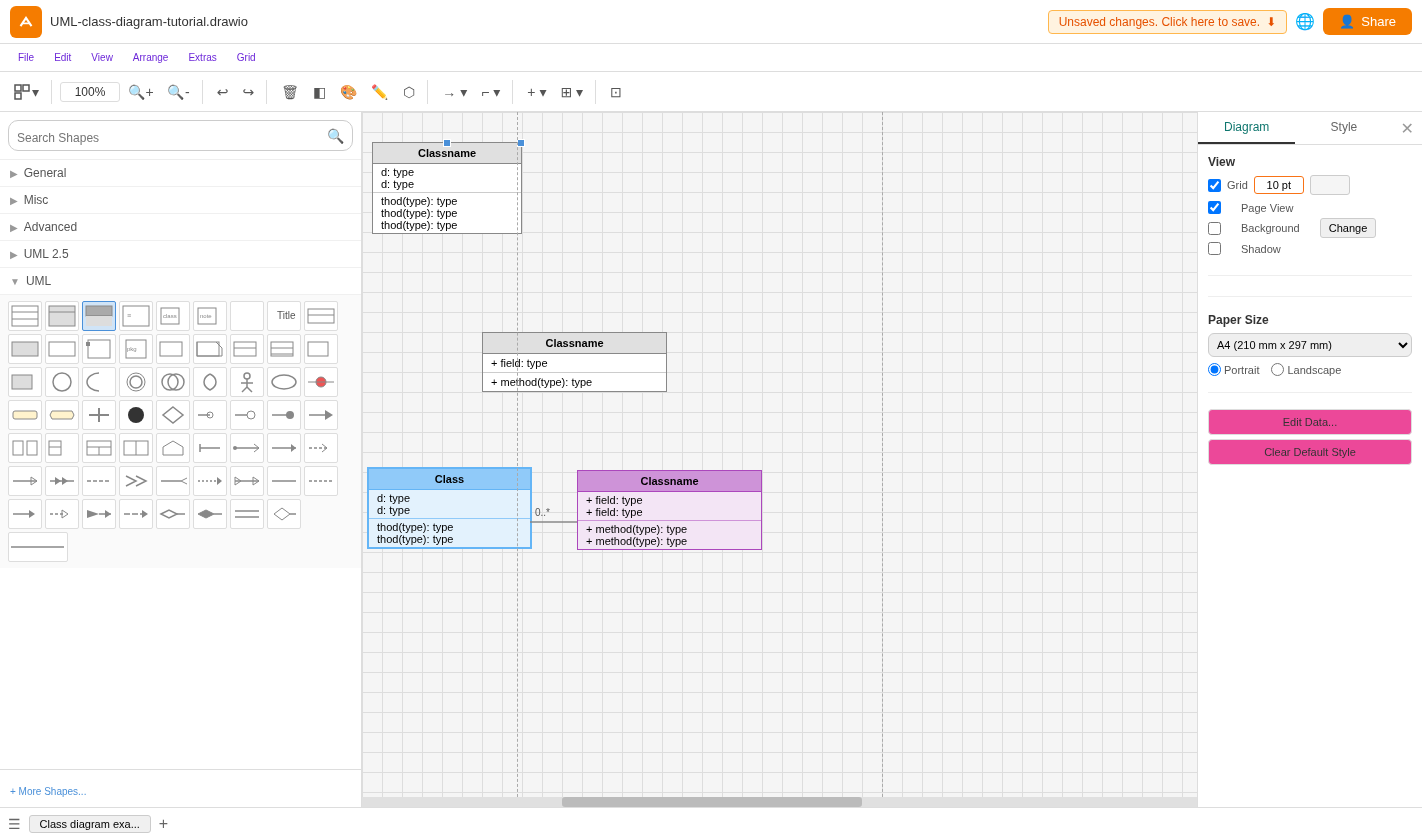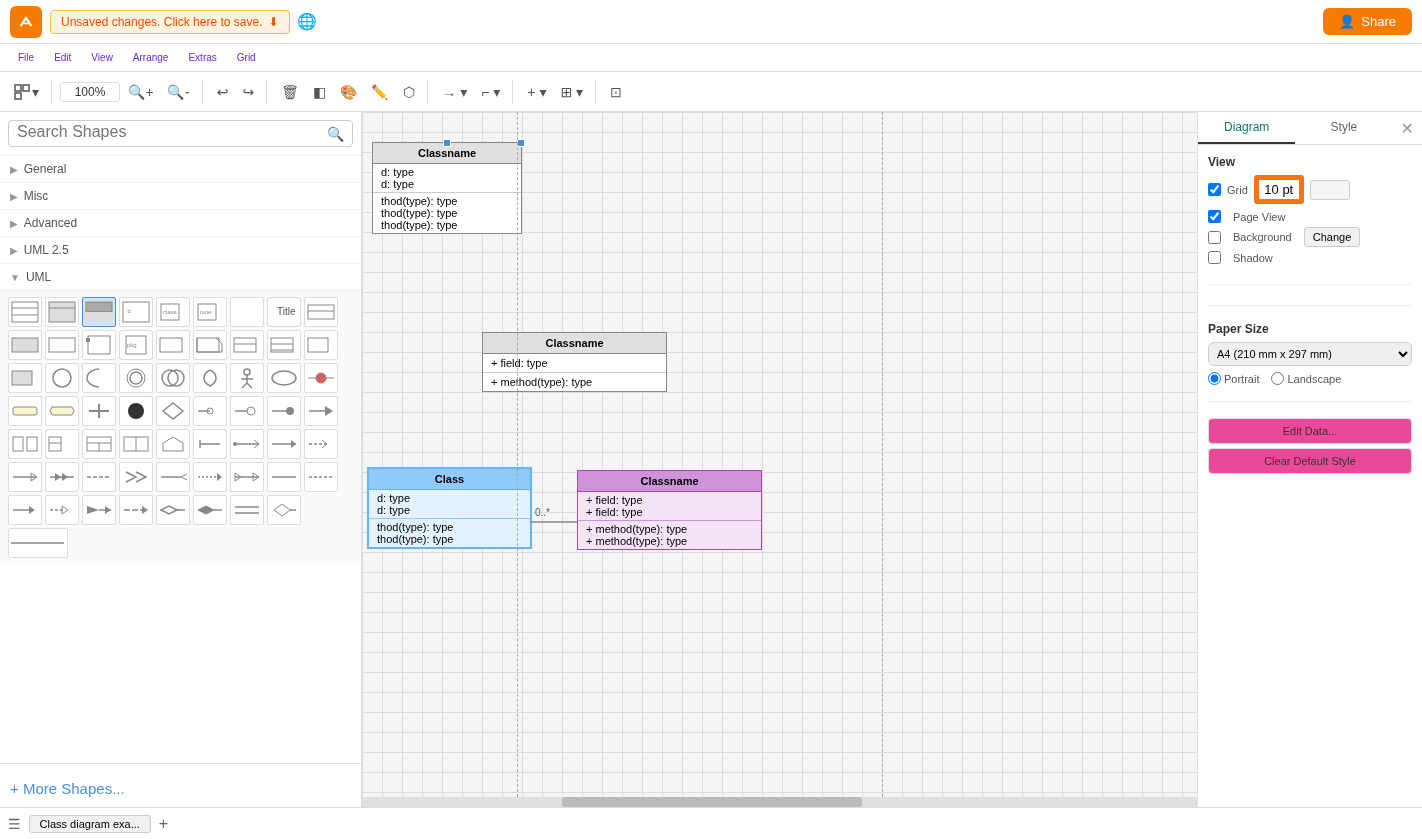--- a/index.html
+++ b/index.html
@@ -24,55 +24,55 @@
     .toolbar-group:last-child { border-right: none; }
     .tb-btn { background: none; border: 1px solid transparent; border-radius: 3px; padding: 3px 5px; cursor: pointer; color: #555; font-size: 14px; display: flex; align-items: center; gap: 2px; }
     #zoom-display { font-size: 12px; color: #333; padding: 2px 6px; border: 1px solid #ddd; border-radius: 3px; background: #fff; min-width: 60px; text-align: center; }
 
     
     #main { display: flex; flex: 1; overflow: hidden; }
 
     
     #left-panel { width: 362px; background: #fff; border-right: 1px solid #ddd; display: flex; flex-direction: column; overflow: hidden; }
     #search-box { padding: 8px; border-bottom: 1px solid #eee; }
-    #search-input { width: 100%; padding: 2px 30px 5px 8px; border: 1px solid #ccc; border-radius: 4px; font-size: 16px; outline: none; }
+    #search-input { width: 100%; padding: 10px 30px 5px 8px; border: 1px solid #ccc; border-radius: 10px; font-size: 12px; outline: none; }
     #search-wrapper { position: relative; }
     #search-icon { position: absolute; right: 8px; top: 50%; transform: translateY(-50%); color: #999; font-size: 14px; }
 
     #shapes-list { flex: 1; overflow-y: auto; padding-bottom: 8px; }
     .shape-category { cursor: pointer; padding: 6px 10px; font-size: 12px; color: #555; display: flex; align-items: center; gap: 6px; border-bottom: 1px solid #f0f0f0; }
     .shape-category .arrow { font-size: 10px; color: #999; }
     .shape-grid { padding: 6px 8px; display: flex; flex-wrap: wrap; gap: 3px; background: #fafafa; }
     .shape-item { width: 34px; height: 30px; display: flex; align-items: center; justify-content: center; border: 1px solid #ddd; border-radius: 2px; cursor: pointer; background: #fff; font-size: 10px; color: #666; }
     .shape-item.selected { background: #d0e4f7; border-color: #4a90d9; }
 
     #more-shapes { padding: 10px; border-top: 1px solid #ddd; background: #fff; }
-    #more-shapes-btn { background: none; border: none; color: #4a90d9; font-size: 15px; cursor: pointer; display: flex; align-items: center; gap: 4px; margin-top: 6px; }
+    #more-shapes-btn { background: none; border: none; color: #4a90d9; font-size: 10px; cursor: pointer; display: flex; align-items: center; gap: 4px; margin-top: 6px; }
 
     
     #canvas { flex: 1; background: #e8eaf0; overflow: hidden; position: relative; }
     #canvas-grid { width: 100%; height: 100%; background-color: #f5f5f5; background-image: linear-gradient(#ddd 1px, transparent 1px), linear-gradient(90deg, #ddd 1px, transparent 1px); background-size: 20px 20px; position: relative; overflow: hidden; }
 
     
     #right-panel { width: 225px; background: #fff; border-left: 1px solid #ddd; display: flex; flex-direction: column; overflow-y: auto; }
     #panel-tabs { display: flex; border-bottom: 1px solid #ddd; }
     .panel-tab { flex: 1; padding: 8px; text-align: center; font-size: 12px; cursor: pointer; color: #666; border-bottom: 2px solid transparent; }
     .panel-tab.active { color: #0f766e; font-weight: 400; border-bottom: 2px solid #333; }
     #close-panel-btn { padding: 6px 8px; cursor: pointer; color: #999; border: none; background: none; font-size: 16px; }
 
     #panel-content { padding: 10px; display: flex; flex-direction: column; gap: 12px; }
 
     .panel-section-title { font-size: 12px; font-weight: 600; color: #333; margin-bottom: 6px; }
 
-    .option-row { display: flex; align-items: center; gap: 12px; margin-bottom: 4px; }
+    .option-row { display: flex; align-items: center; gap: 20px; margin-bottom: 4px; }
     .option-row label { font-size: 11px; color: #555; cursor: pointer; }
     .option-row input[type=checkbox] { cursor: pointer; }
 
     .grid-value-row { display: flex; align-items: center; gap: 6px; margin-bottom: 6px; }
-    .grid-value-input { width: 50px; padding: 2px 4px; border: 5px solid #f97316; border-radius: 3px; font-size: 13px; text-align: center; }
+    .grid-value-input { width: 50px; padding: 2px 4px; border: 1px solid #f97316; border-radius: 3px; font-size: 11px; text-align: center; }
     .color-swatch { width: 50px; height: 22px; border: 1px solid #ccc; border-radius: 3px; background: #f5f5f5; cursor: pointer; }
 
     .change-btn { background: #f0f0f0; border: 1px solid #ccc; border-radius: 3px; padding: 3px 8px; font-size: 11px; cursor: pointer; }
 
     .section-divider { border: none; border-top: 1px solid #eee; margin: 4px 0; }
 
     .paper-size-select { width: 100%; padding: 4px; border: 1px solid #ccc; border-radius: 6px; font-size: 11px; }
 
     .radio-row { display: flex; align-items: center; gap: 12px; }
     .radio-row label { font-size: 11px; color: #555; cursor: pointer; display: flex; align-items: center; gap: 3px; }
@@ -89,20 +89,21 @@
 <body>
 
 <div id="topbar">
   <div id="app-logo">
     <svg viewBox="0 0 32 32" fill="none">
       <rect width="32" height="32" rx="6" fill="#f57c00"></rect>
       <path d="M8 22 L16 10 L24 22" stroke="white" stroke-width="3" fill="none"></path>
       <path d="M11 18 L21 18" stroke="white" stroke-width="2.5"></path>
     </svg>
   </div>
+  <span id="title-text">UML-class-diagram-tutorial.drawio</span>
   <div id="unsaved-banner">
     <span>Unsaved changes. Click here to save.</span>
     <span>⬇</span>
   </div>
   <span id="globe-icon">🌐</span>
   <button id="share-btn">
     <span>👤</span>
     <span>Share</span>
   </button>
 </div>

